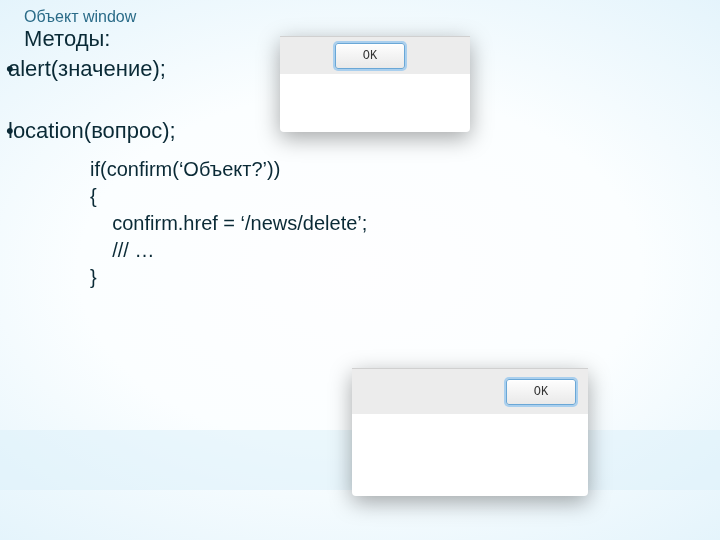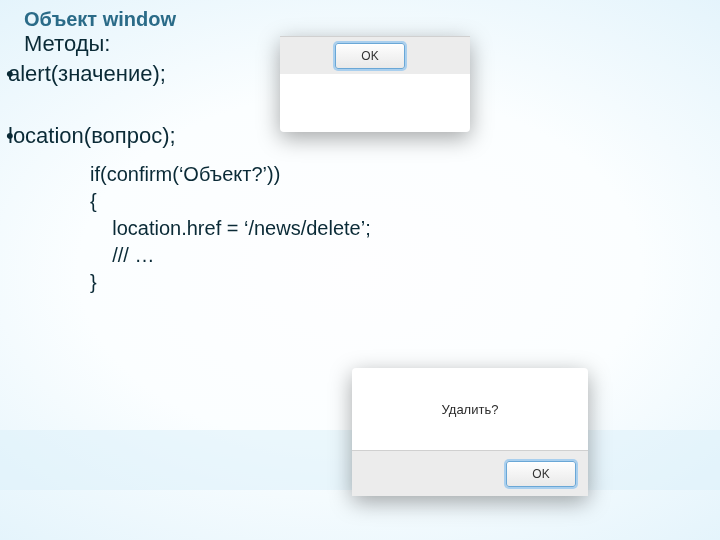--- a/index.html
+++ b/index.html
@@ -21,22 +21,22 @@
   }
   .bottom-band {
     position: absolute;
     left: 0;
     right: 0;
     bottom: 50px;
     height: 60px;
     background: rgba(220, 240, 250, 0.55);
   }
   .title {
-    font-size: 20px;
-    font-weight: bold;
+    font-size: 16px;
+    font-weight: normal;
     color: #2a6b88;
     margin: 2px 0 0 24px;
   }
   .subtitle {
     font-size: 22px;
     color: #0a2a36;
     margin: 0 0 0 24px;
   }
   ul.bullets {
     list-style: none;
@@ -86,21 +86,21 @@
     align-items: center;
     justify-content: flex-end;
     gap: 8px;
     box-sizing: border-box;
     border-top: 1px solid #d0d0d0;
   }
   .dlg-btn {
     min-width: 68px;
     height: 24px;
     border-radius: 3px;
-    font-family: Liberation Sans, sans-serif;
+    font-family: Liberation Mono, monospace;
     font-size: 12px;
     color: #333;
     display: inline-flex;
     align-items: center;
     justify-content: center;
     border: 1px solid #8a8a8a;
     background: linear-gradient(to bottom, #fefefe, #e9e9e9);
     box-shadow: inset 0 1px 0 rgba(255,255,255,0.6);
     cursor: pointer;
   }
@@ -128,29 +128,28 @@
   <div class="title">Объект window</div>
   <div class="subtitle">Методы:</div>
 
   <ul class="bullets">
     <li>alert(значение);</li>
     <li>location(вопрос);</li>
   </ul>
 
   <div class="code-block"><span>if(confirm(‘Объект?’))</span>
 <span>{</span>
-<span>    location.href = ‘/news/delete’;</span>
+<span>    confirm.href = ‘/news/delete’;</span>
 <span>    /// …</span>
 <span>}</span></div>
 
   <div class="dialog dlg-alert">
     <div class="dlg-btnbar">
       <div class="dlg-btn focus">OK</div>
     </div>
   </div>
 
   <div class="dialog dlg-confirm">
-    <div class="dlg-text">Удалить?</div>
     <div class="dlg-btnbar">
       <div class="dlg-btn focus">OK</div>
     </div>
   </div>
 </div>
 
 </body></html>

